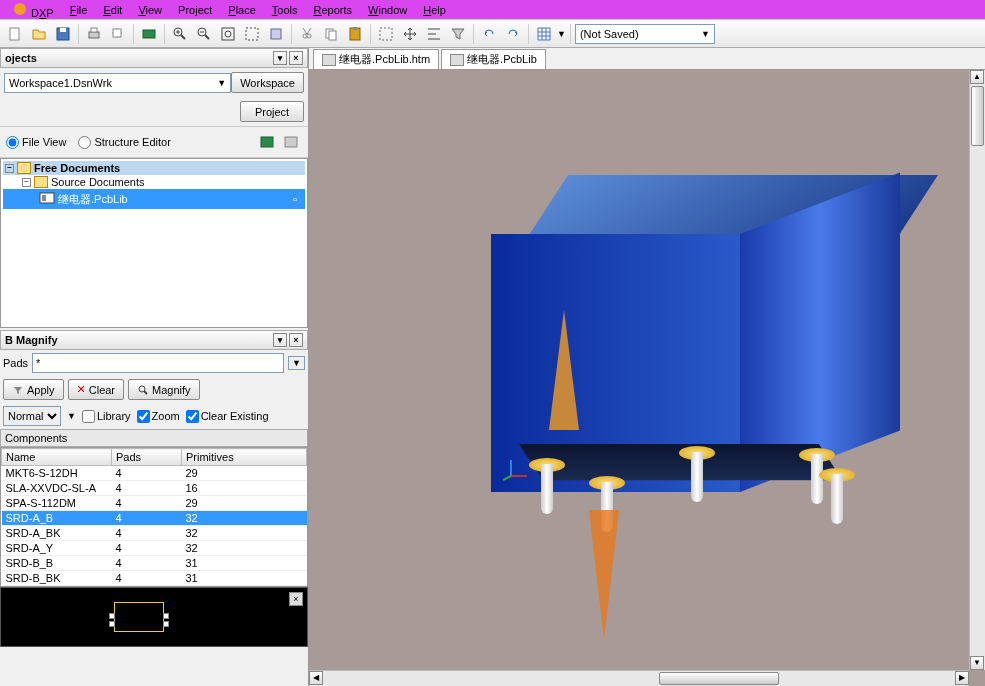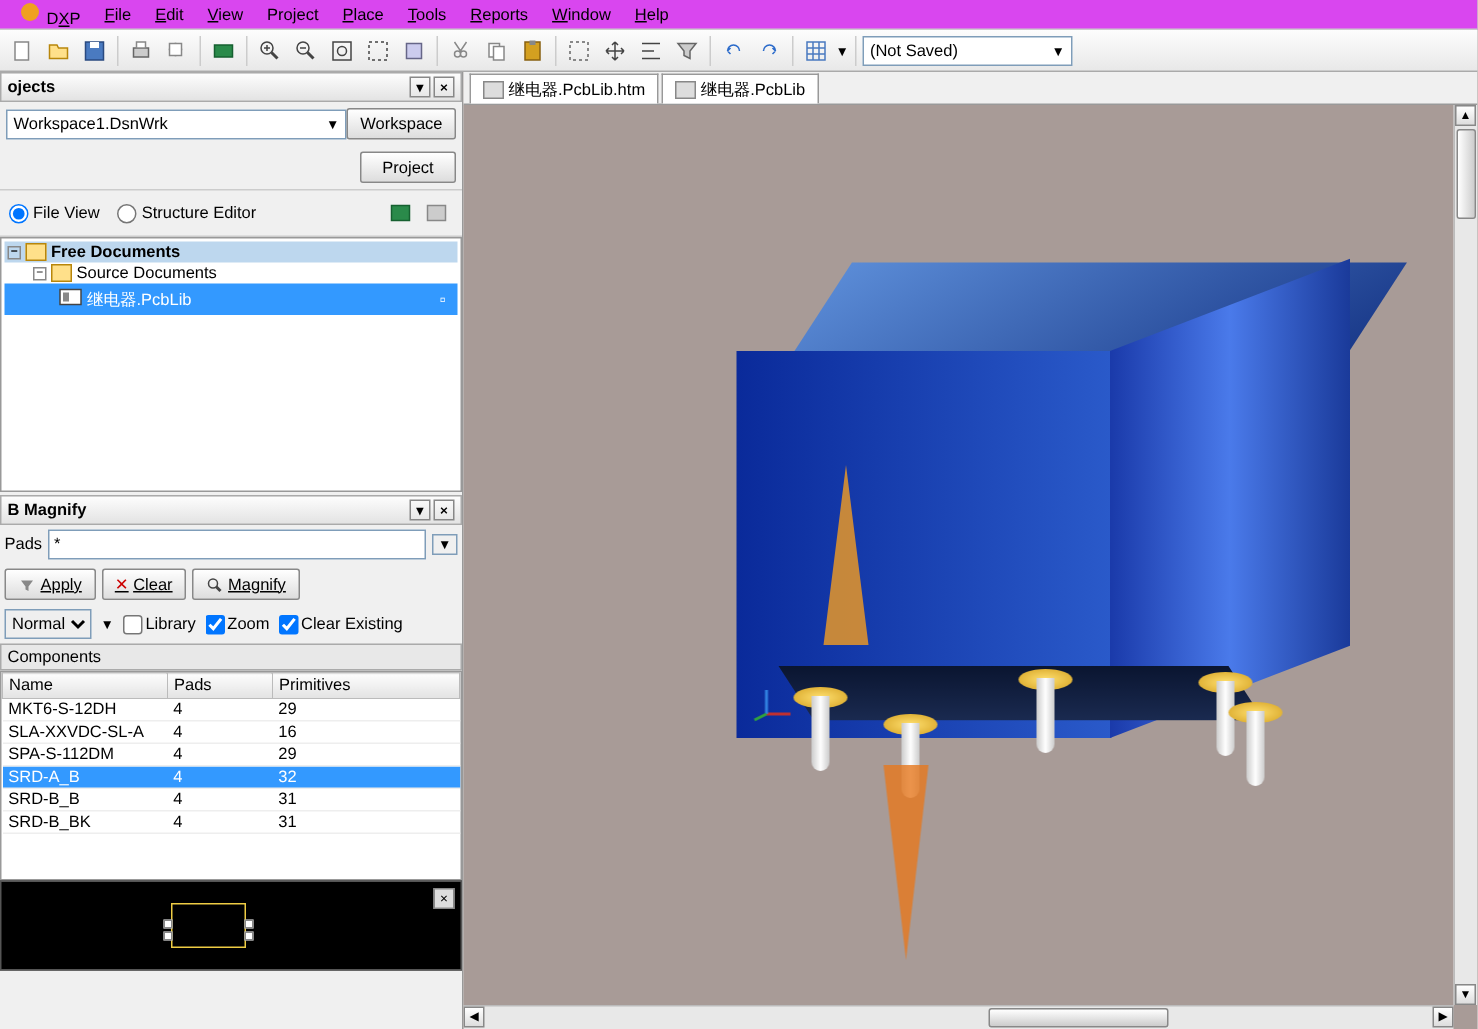--- a/index.html
+++ b/index.html
@@ -27,21 +27,21 @@
 .tree { background: #fff; border: 1px solid #999; height: 170px; overflow: auto; padding: 2px; }
 .tree-node { padding: 1px 2px; display: flex; align-items: center; gap: 3px; }
 .tree-node.header { background: #bdd7ee; font-weight: bold; }
 .tree-node.selected { background: #3399ff; color: #fff; }
 .tree-indent { display: inline-block; width: 14px; }
 .box-sym { width: 9px; height: 9px; border: 1px solid #888; display: inline-flex; align-items: center; justify-content: center; font-size: 8px; line-height: 8px; }
 .folder-ico { width: 14px; height: 12px; background: #ffe08a; border: 1px solid #b8860b; }
 .lib-panel { display: flex; flex-direction: column; flex: 1; margin-top: 2px; }
 .mask-row { display: flex; align-items: center; gap: 4px; padding: 3px; }
 .mask-row input { flex: 1; height: 20px; border: 1px solid #7f9db9; padding: 0 3px; }
-.btn-row { display: flex; gap: 4px; padding: 3px; text-decoration: underline; }
+.btn-row { display: flex; gap: 4px; padding: 3px; }
 .btn-row .btn { display: flex; align-items: center; gap: 3px; }
 .filter-row { display: flex; align-items: center; gap: 6px; padding: 3px; }
 .filter-row select { height: 20px; border: 1px solid #7f9db9; }
 .filter-row label { display: flex; align-items: center; gap: 2px; }
 .comp-head { background: #e8e8e8; border: 1px solid #aaa; padding: 2px 4px; }
 .grid { border: 1px solid #999; background: #fff; flex: 1; overflow: auto; }
 .grid table { width: 100%; border-collapse: collapse; }
 .grid th { background: linear-gradient(#fdfdfd,#e3e3e3); border: 1px solid #bbb; padding: 2px 4px; text-align: left; font-weight: normal; position: relative; }
 .grid td { border-bottom: 1px solid #eee; padding: 1px 4px; }
 .grid tr.sel td { background: #3399ff; color: #fff; }
@@ -362,20 +362,30 @@
                 <td>SPA-S-112DM</td>
                 <td>4</td>
                 <td>29</td>
               </tr>
               <tr class="sel">
                 <td>SRD-A_B</td>
                 <td>4</td>
                 <td>32</td>
               </tr>
               <tr>
+                <td>SRD-A_BK</td>
+                <td>4</td>
+                <td>32</td>
+              </tr>
+              <tr>
+                <td>SRD-A_Y</td>
+                <td>4</td>
+                <td>32</td>
+              </tr>
+              <tr>
                 <td>SRD-B_B</td>
                 <td>4</td>
                 <td>31</td>
               </tr>
               <tr>
                 <td>SRD-B_BK</td>
                 <td>4</td>
                 <td>31</td>
               </tr>
             </tbody>

